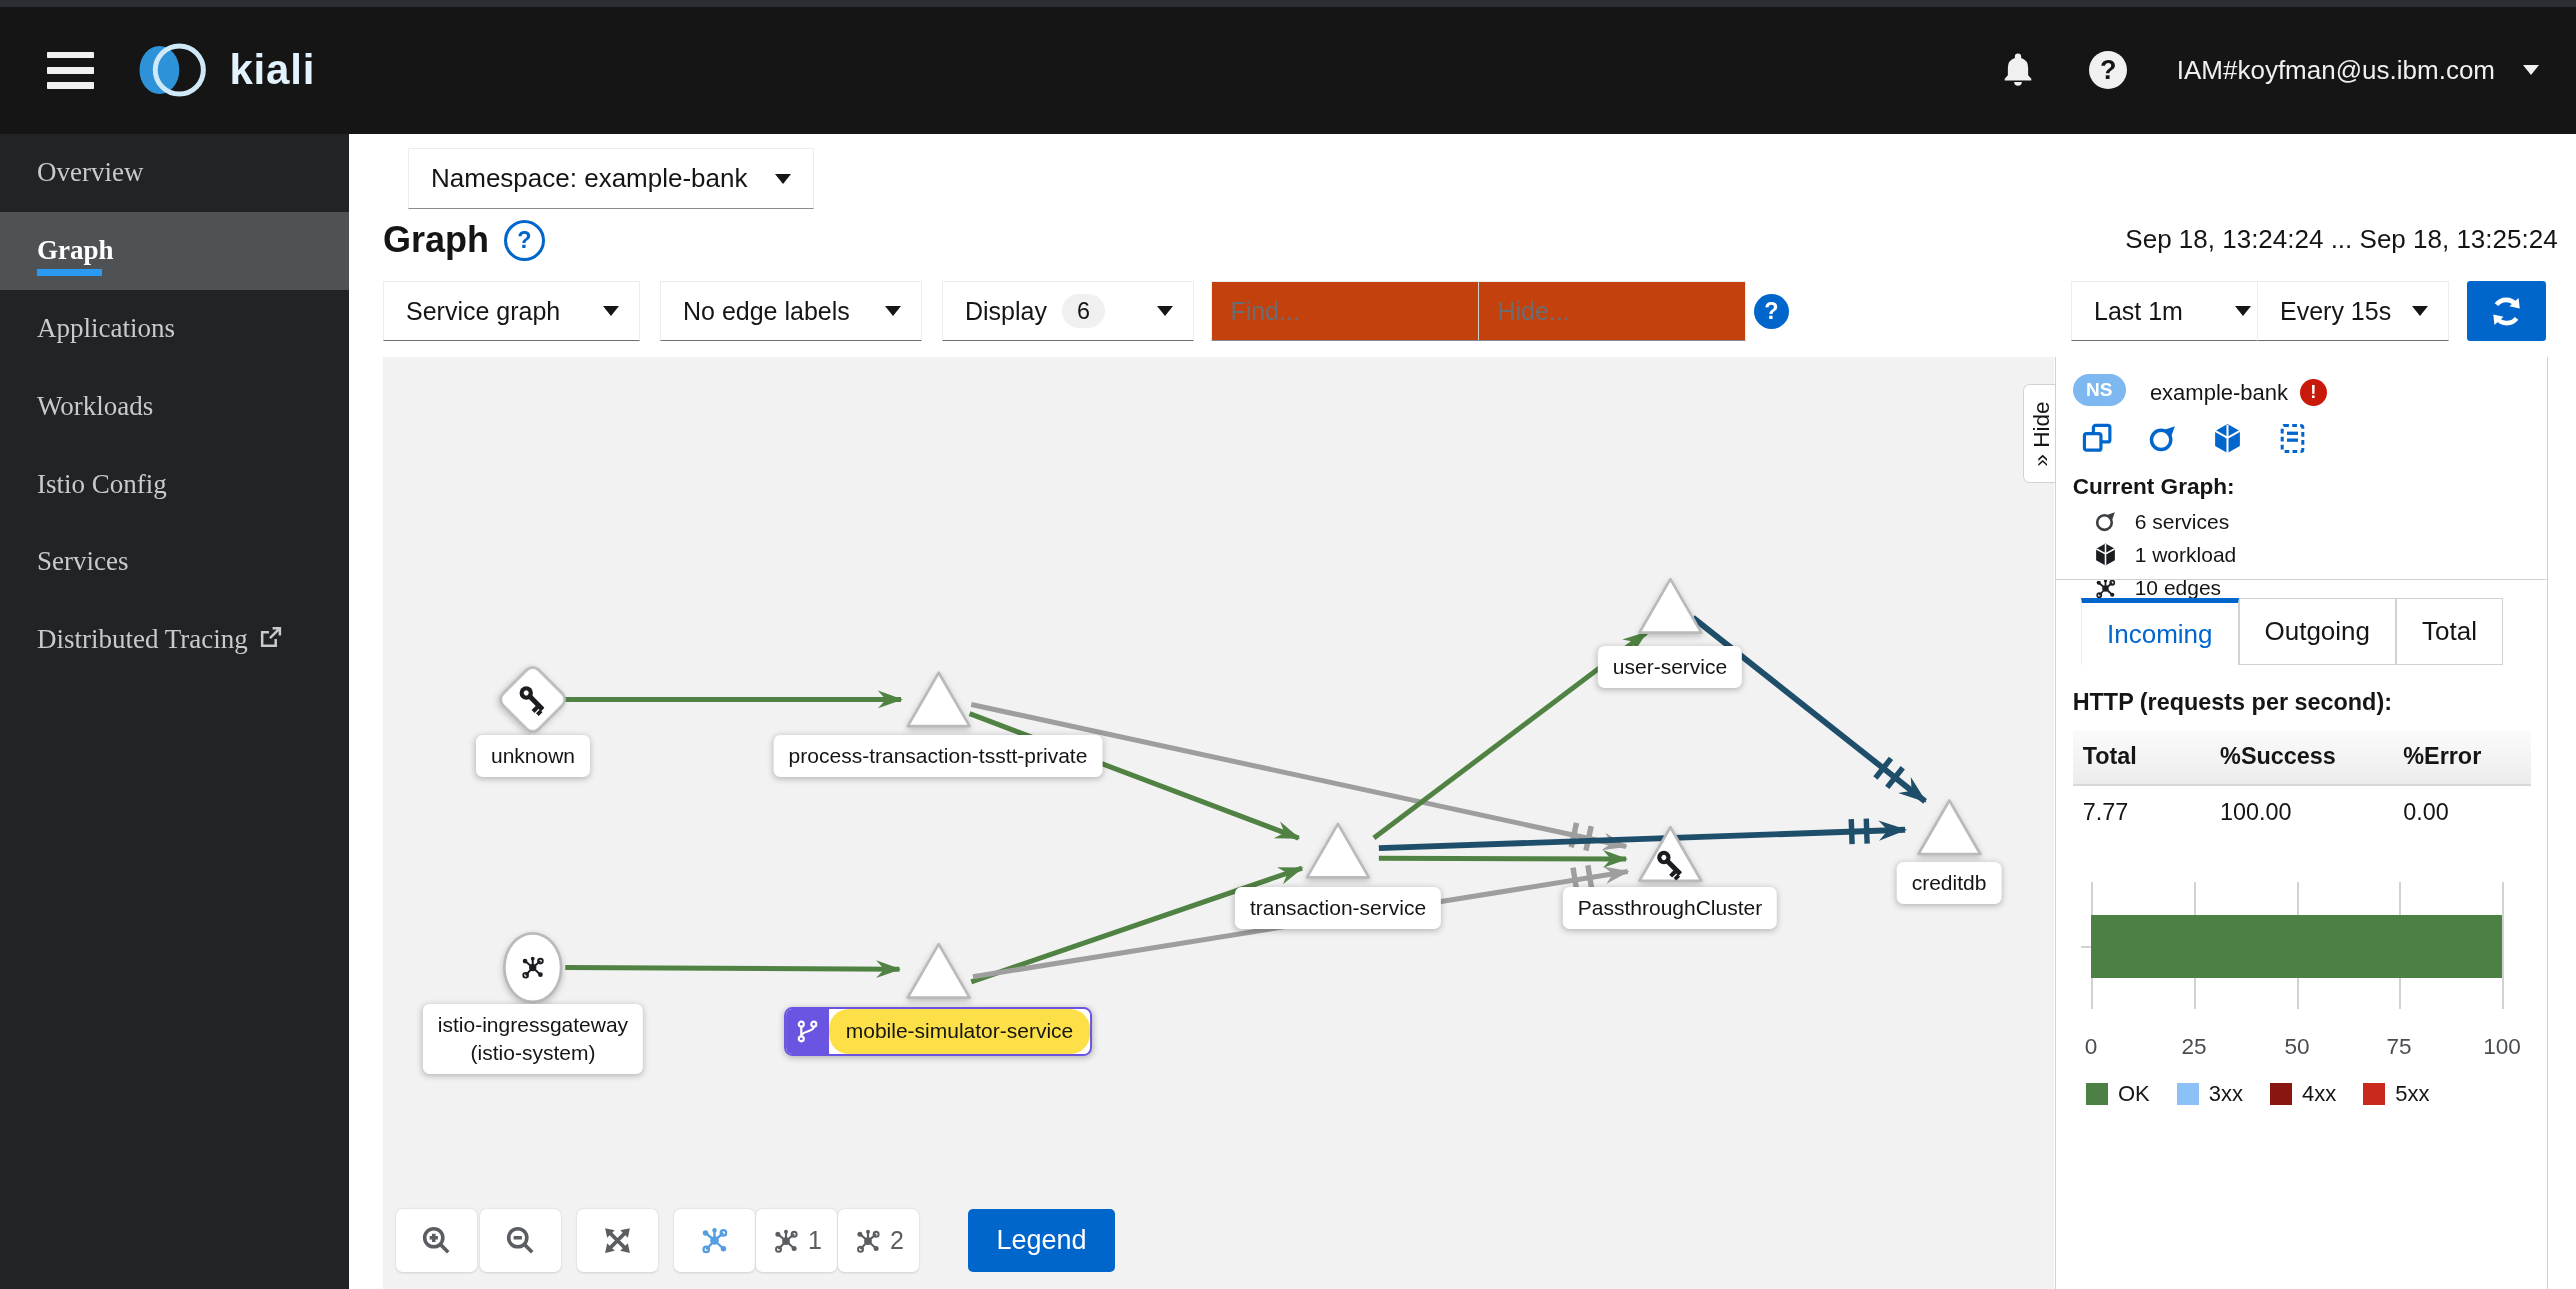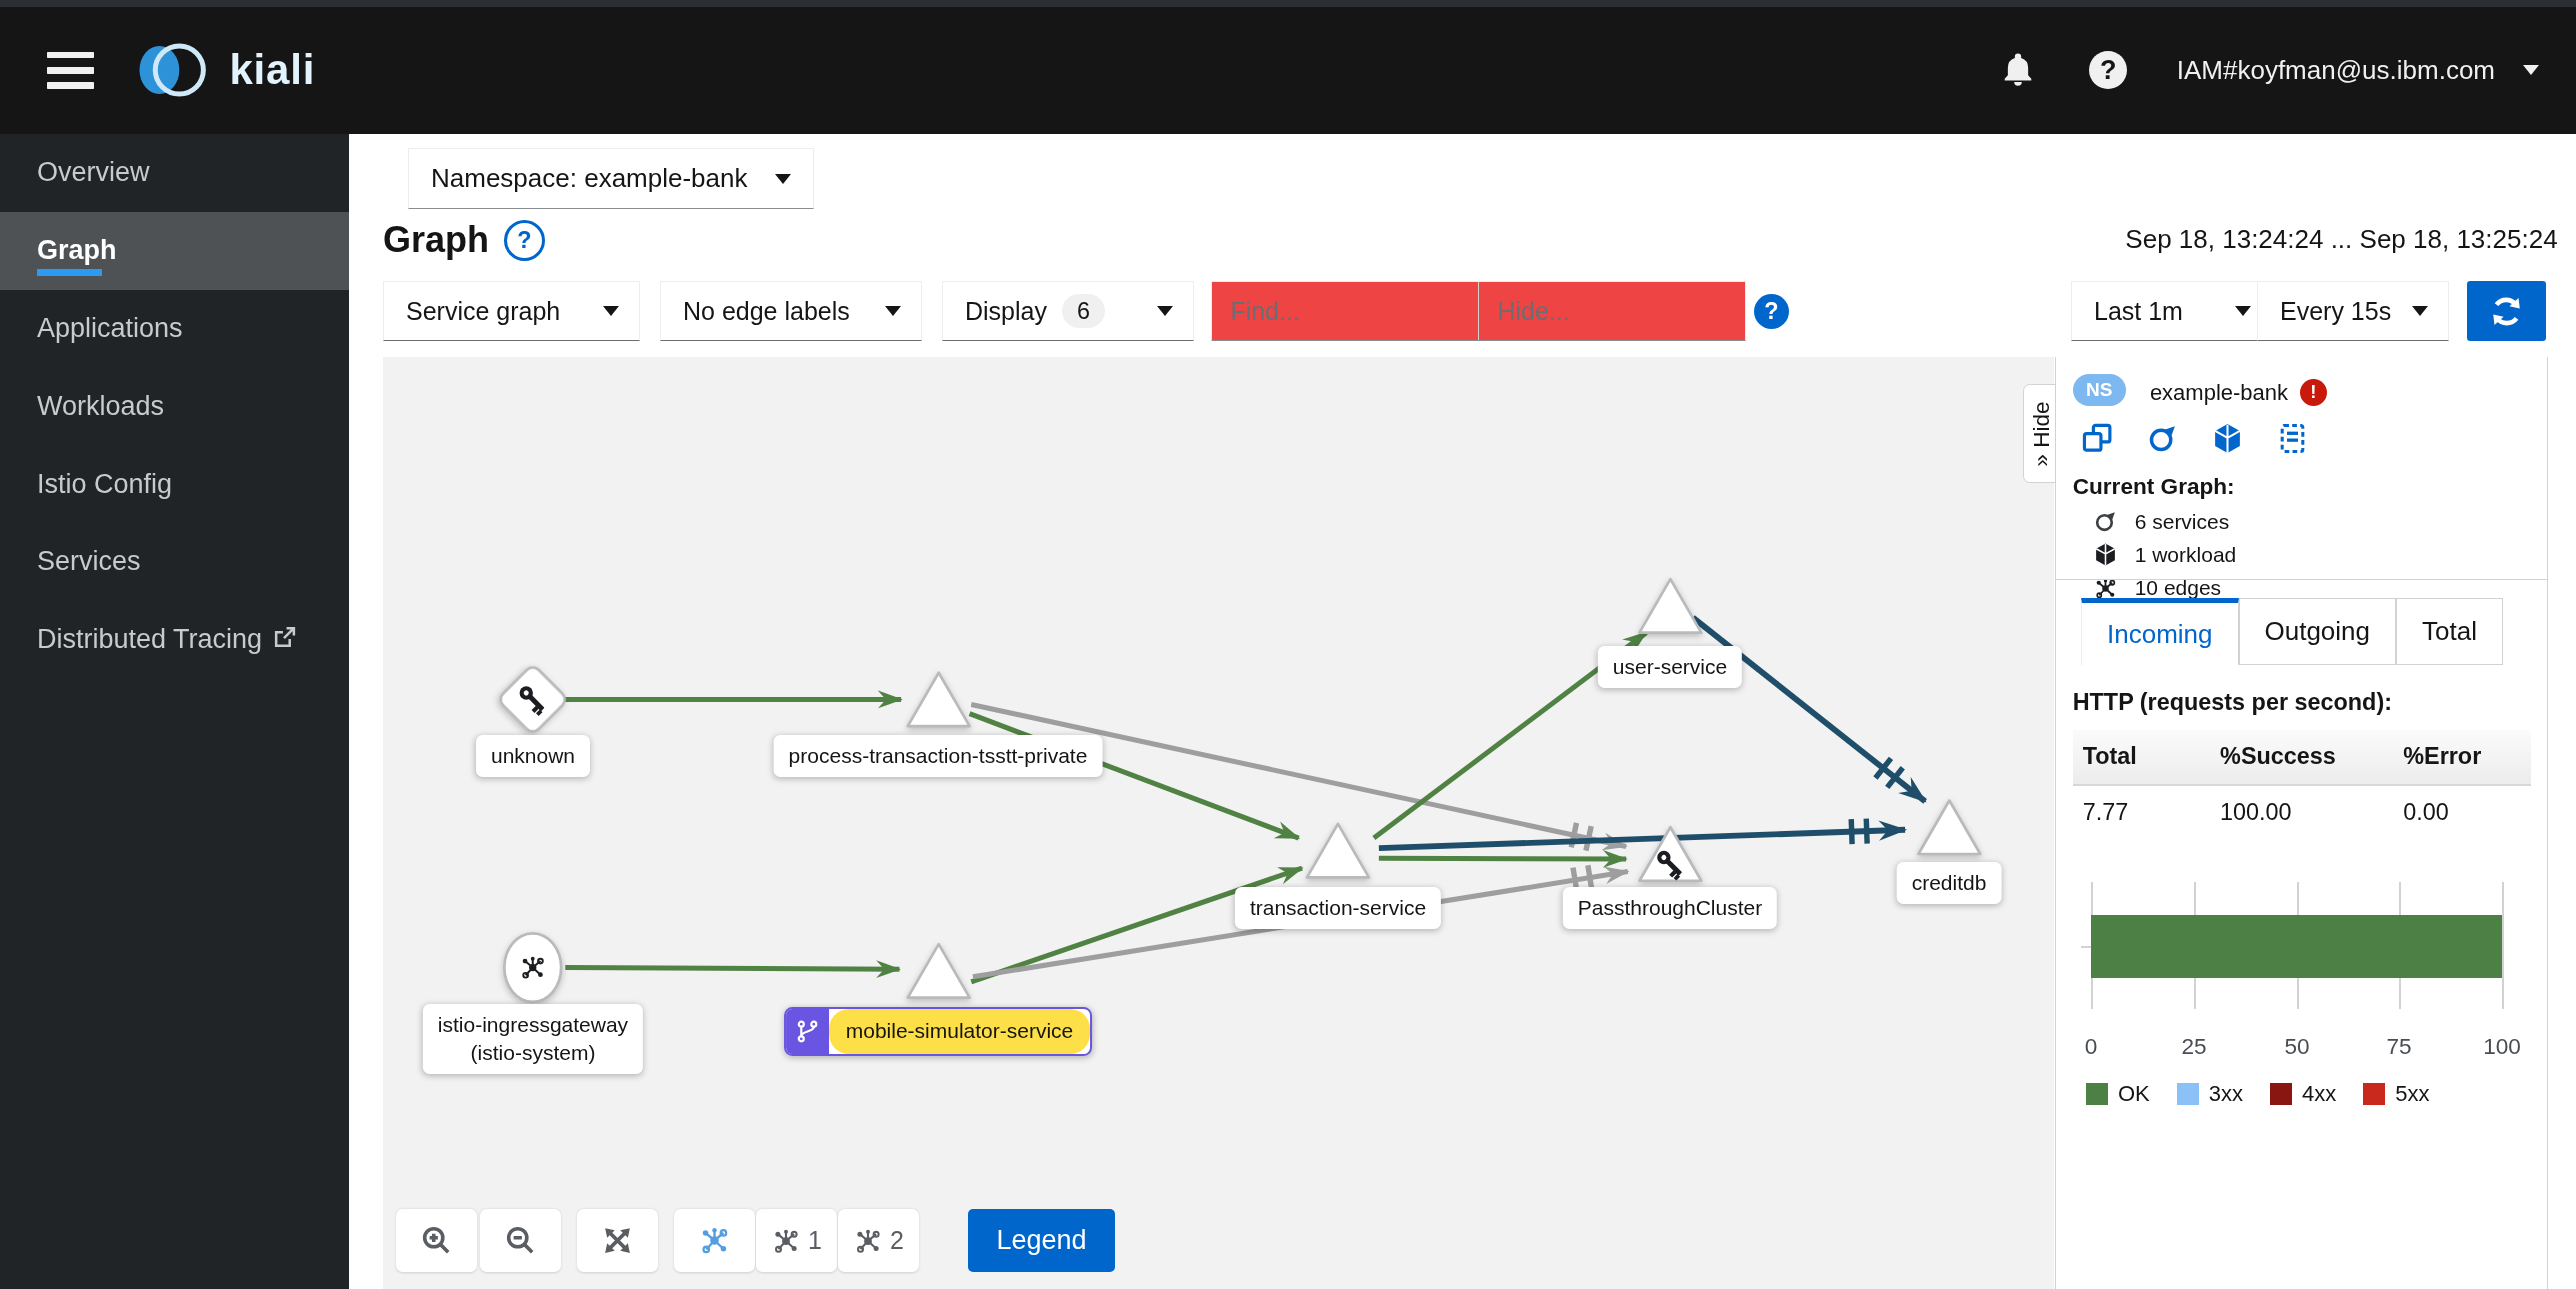--- a/index.html
+++ b/index.html
@@ -15,41 +15,41 @@
   .brand{display:flex;align-items:center;margin-left:37px;}
   .brand-text{color:#e2f3fd;font-size:42px;font-weight:700;letter-spacing:0.8px;margin-left:8.4px;}
   .mast-right{margin-left:auto;display:flex;align-items:center;margin-right:37px;}
   .mast-icon{width:43px;height:43px;display:flex;align-items:center;justify-content:center;margin-right:47px;cursor:pointer;}
   .help-circle{width:38px;height:38px;border-radius:50%;background:#f0f0f0;color:#151515;font-weight:700;font-size:27px;display:flex;align-items:center;justify-content:center;}
   .username{color:#f0f0f0;font-size:26px;margin-right:28px;}
   .caret{width:0;height:0;border-left:8.4px solid transparent;border-right:8.4px solid transparent;border-top:10px solid #f0f0f0;}
   .caret.dark{border-top-color:#151515;}
   
   .sidebar{position:absolute;left:0;top:134px;width:349px;height:1156px;background:#212427;}
-  .side-item{position:relative;padding:23.4px 0 23.4px 37px;font-size:27px;color:#c9cacb;cursor:pointer;}
+  .side-item{position:relative;padding:23.4px 0 23.4px 37px;font-size:27px;color:#c9cacb;cursor:pointer;font-family:Liberation Serif, serif;}
   .side-item.active{background:#4f5255;color:#ffffff;font-weight:700;}
   .side-item.active .ul{position:absolute;left:37px;bottom:13.4px;width:65px;height:6.7px;background:#2b9af3;}
   .side-item .ext{margin-left:10px;display:inline-block;vertical-align:-1.7px;}
   
   .ns-dropdown{position:absolute;left:408px;top:148px;width:404px;height:59px;background:#fff;
     border:0.8px solid #ededed;border-bottom:1.7px solid #8a8d90;display:flex;align-items:center;font-size:26px;cursor:pointer;}
   .ns-dropdown .txt{margin-left:22px;text-align:right;}
   .ns-dropdown .caret{margin-left:auto;margin-right:22px;}
   .page-title{position:absolute;left:383px;top:219px;font-size:36px;font-weight:700;display:flex;align-items:center;}
   .q-ring{width:35px;height:35px;margin-left:15px;border-radius:50%;border:3.3px solid #0066cc;color:#0066cc;
     font-size:23.4px;font-weight:700;display:flex;align-items:center;justify-content:center;}
   .time-range{position:absolute;right:18.4px;top:224px;font-size:26px;color:#151515;}
   
   .tb{position:absolute;top:281px;height:60px;background:#fff;border:0.8px solid #ededed;border-bottom:1.7px solid #6a6e73;
       display:flex;align-items:center;font-size:25px;cursor:pointer;box-sizing:border-box;}
   .tb .txt{margin-left:22px;}
   .tb .caret{margin-left:auto;margin-right:20px;}
   .pill{background:#f0f0f0;border-radius:18.4px;padding:3.3px 15px;margin-left:15px;font-size:23.4px;}
   .findhide{position:absolute;left:1211px;top:281px;width:535px;height:60px;display:flex;border:0.8px solid #ededed;border-bottom:1.7px solid #8a8d90;box-sizing:border-box;}
-  .findhide input{flex:1;border:none;outline:none;font-size:25px;padding:0 18.4px;font-family:"Liberation Sans",sans-serif;color:#151515;min-width:0;background:#ef4444;}
+  .findhide input{flex:1;border:none;outline:none;font-size:25px;padding:0 18.4px;font-family:"Liberation Sans",sans-serif;color:#151515;min-width:0;background:#c2410c;}
   .findhide input+input{border-left:0.8px solid #d2d2d2;}
   .findhide input::placeholder{color:#6a6e73;}
   .tb-help{position:absolute;left:1754px;top:294px;width:35px;height:35px;border-radius:50%;background:#0066cc;color:#fff;
     font-size:23.4px;font-weight:700;display:flex;align-items:center;justify-content:center;cursor:pointer;}
   .refresh-btn{position:absolute;left:2467px;top:281px;width:79px;height:60px;background:#0066cc;border-radius:3.3px;
     display:flex;align-items:center;justify-content:center;cursor:pointer;}
   
   .canvas{position:absolute;left:383px;top:357px;width:1671px;height:933px;background:#f2f2f2;}
   .canvas svg.edges{position:absolute;left:0;top:0;}
   .nlabel{position:absolute;transform:translateX(-50%);background:#fff;border-radius:6.7px;

